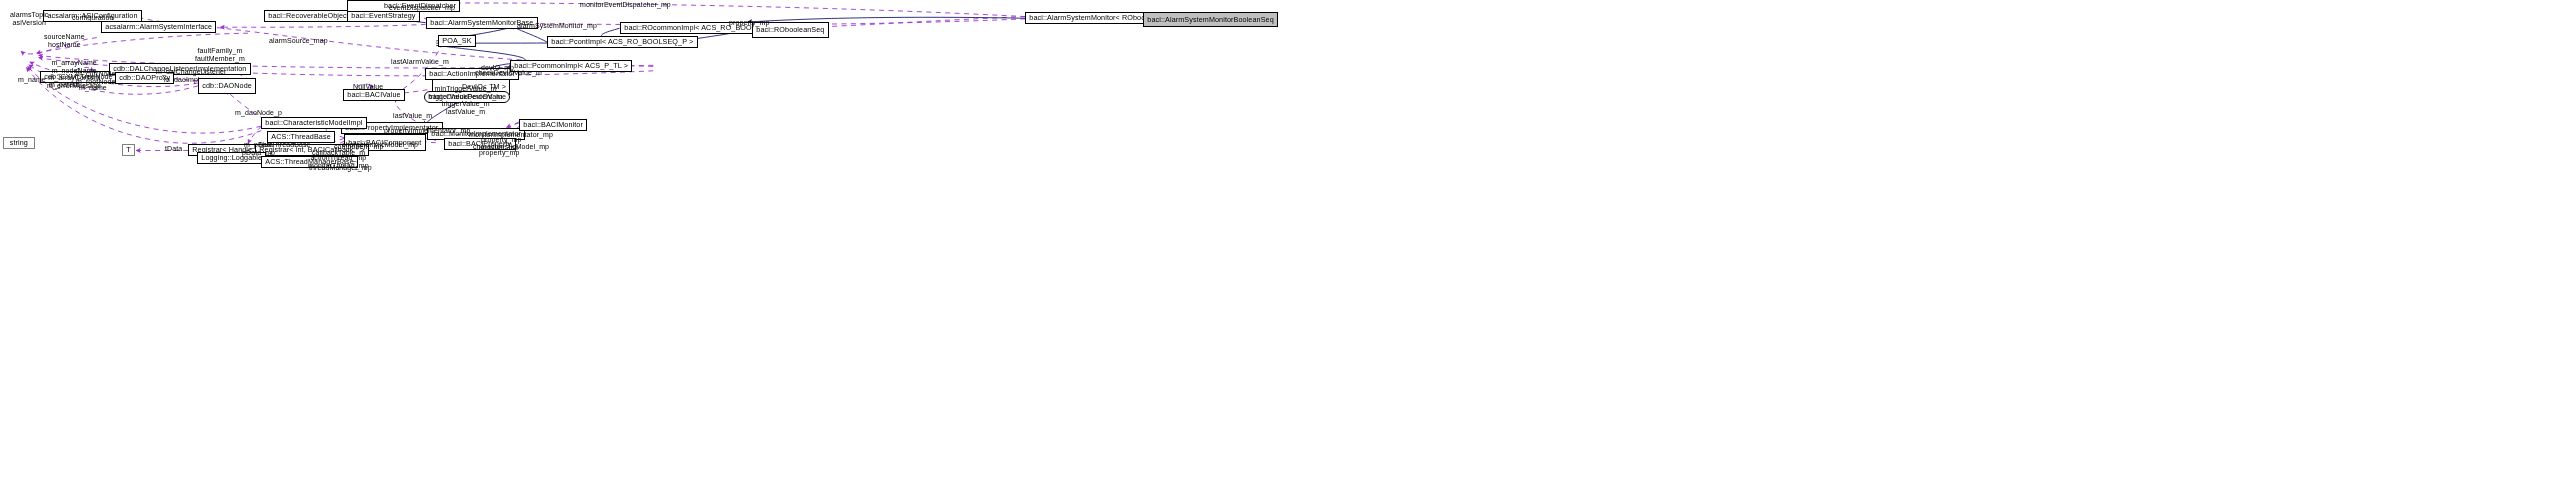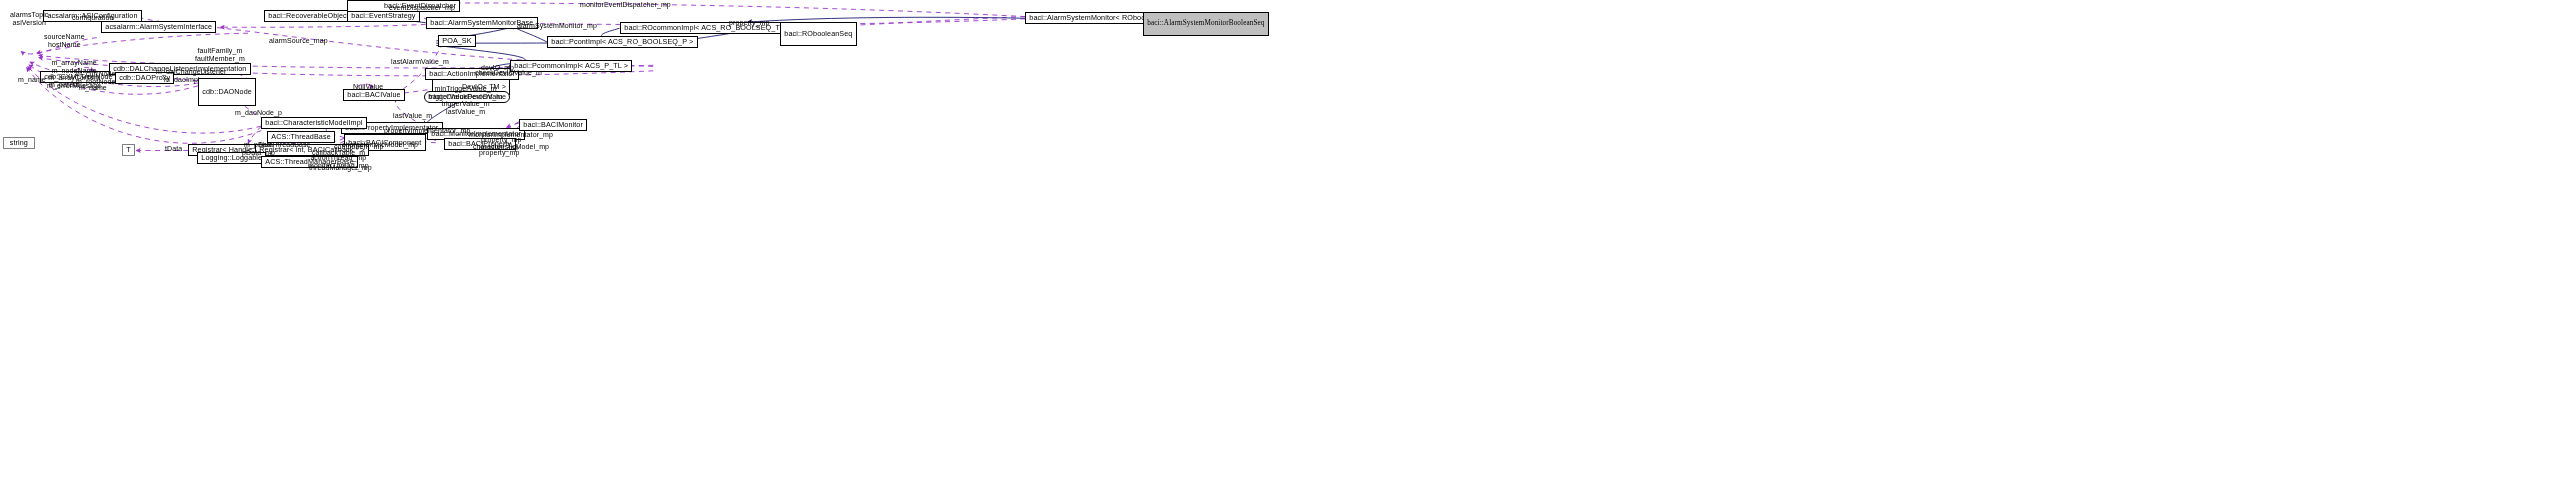--- a/index.html
+++ b/index.html
@@ -181,21 +181,21 @@
     </div>
     <div class="node" style="left: 40px; top: 71px; min-width: 70px; height: 12px;">
       <span>cdb::CXMLTreeNode</span>
     </div>
     <div class="node" style="left: 97px; top: 63px; min-width: 122px; height: 12px; margin-left: 12px;">
       <span>cdb::DALChangeListenerImplementation</span>
     </div>
     <div class="node" style="left: 115px; top: 72px; min-width: 50px; height: 12px;">
       <span>cdb::DAOProxy</span>
     </div>
-    <div class="node" style="left: 198px; top: 78px; min-width: 52px; height: 28px;">
+    <div class="node" style="left: 198px; top: 78px; min-width: 52px; height: 16px;">
       <span>cdb::DAONode</span>
     </div>
     <div class="node" style="left: 264px; top: 10px; min-width: 64px; height: 12px;">
       <span>baci::RecoverableObject</span>
     </div>
     <div class="node" style="left: 347px; top: 10px; min-width: 56px; height: 12px;">
       <span>baci::EventStrategy</span>
     </div>
     <div class="node" style="left: 347px; top: 0px; min-width: 62px; height: 11.6px; padding-left: 36px;">
       <span>baci::EventDispatcher</span>
@@ -217,27 +217,27 @@
     </div>
     <div class="node" style="left: 510px; top: 60px; min-width: 93px; height: 12px;">
       <span>baci::PcommonImpl&lt; ACS_P_TL &gt;</span>
     </div>
     <div class="node" style="left: 547px; top: 36px; min-width: 109px; height: 12px;">
       <span>baci::PcontImpl&lt; ACS_RO_BOOLSEQ_P &gt;</span>
     </div>
     <div class="node" style="left: 620px; top: 22px; min-width: 127px; height: 12px;">
       <span>baci::ROcommonImpl&lt; ACS_RO_BOOLSEQ_TL &gt;</span>
     </div>
-    <div class="node" style="left: 780px; top: 22px; min-width: 61px; height: 24px;">
+    <div class="node" style="left: 752px; top: 22px; min-width: 61px; height: 16px;">
       <span>baci::RObooleanSeq</span>
     </div>
     <div class="node" style="left: 1025px; top: 12px; min-width: 122px; height: 12px;">
       <span>baci::AlarmSystemMonitor&lt; RObooleanSeq &gt;</span>
     </div>
-    <div class="node highlight" style="left: 1143px; top: 12px; min-width: 109px; height: 24px; font-family: Liberation Serif, serif;">
+    <div class="node highlight" style="left: 1143px; top: 12px; min-width: 109px; height: 15px;">
       <span>baci::AlarmSystemMonitorBooleanSeq</span>
     </div>
     <div class="node" style="left: 343px; top: 89px; min-width: 52px; height: 12px;">
       <span>baci::BACIValue</span>
     </div>
     <div class="node" style="left: 341px; top: 122px; min-width: 82px; height: 12px;">
       <span>baci::PropertyImplementator</span>
     </div>
     <div class="node" style="left: 427px; top: 128px; min-width: 78px; height: 12px;">
       <span>baci::MonitorImplementator</span>

